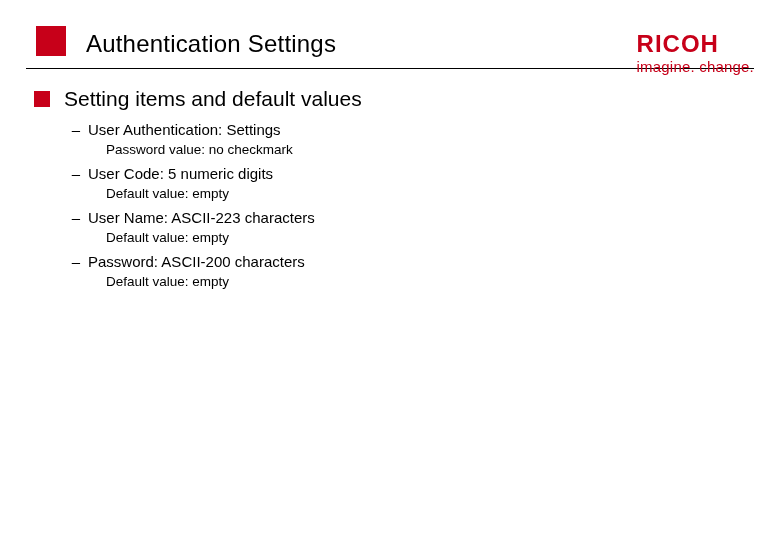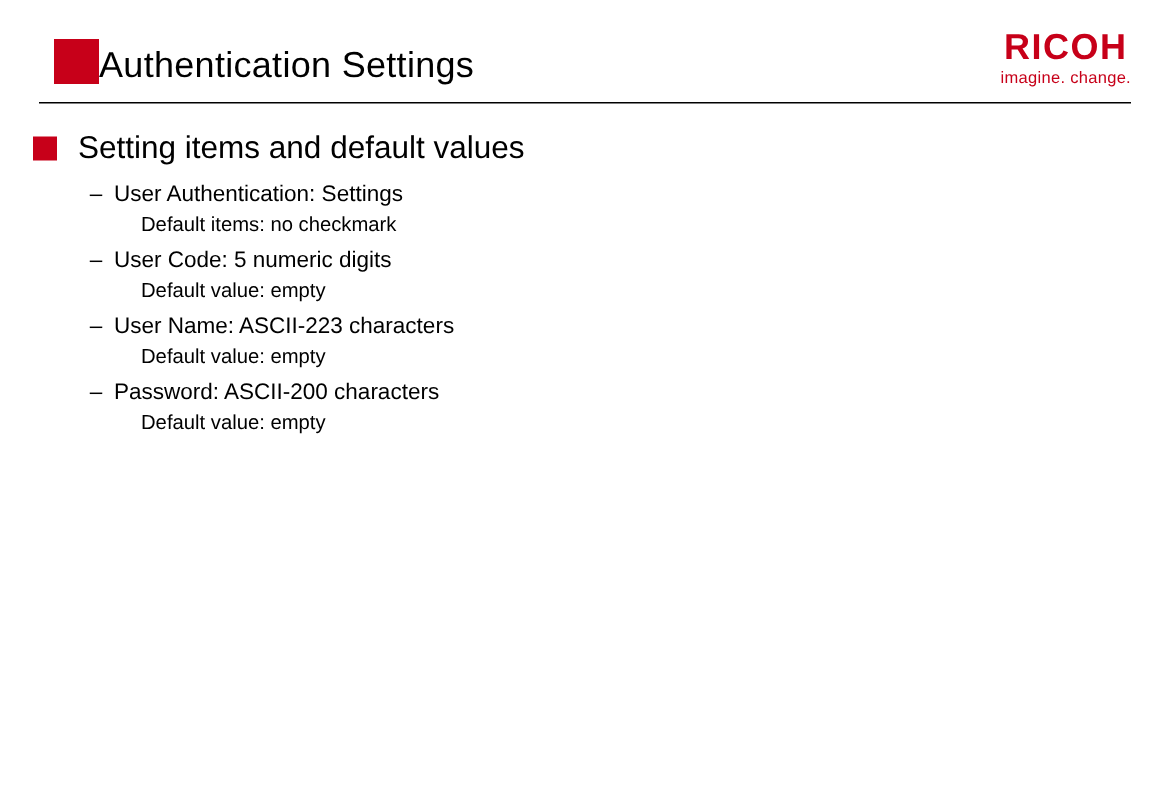--- a/index.html
+++ b/index.html
@@ -14,59 +14,60 @@
   }
   .header {
     display: flex;
     align-items: flex-start;
     padding: 26px 26px 0 36px;
     position: relative;
   }
   .title-block {
     display: flex;
     align-items: flex-end;
+    gap: 20px;
   }
   .title-square {
     width: 30px;
     height: 30px;
     background: #c70019;
     margin-bottom: 2px;
   }
   .title-text {
     font-size: 24px;
     font-weight: 400;
     color: #000;
     letter-spacing: 0.2px;
   }
   .logo-block {
     position: absolute;
     right: 26px;
-    top: 20px;
-    text-align: center;
+    top: 32px;
+    text-align: left;
   }
   .logo-word {
     font-size: 24px;
     font-weight: 800;
     letter-spacing: 1px;
     color: #c70019;
     line-height: 1;
   }
   .logo-tag {
-    font-size: 11px;
+    font-size: 15px;
     color: #c70019;
     letter-spacing: 0.2px;
     margin-top: 2px;
   }
   .divider {
     margin: 10px 26px 0 26px;
     border: none;
     border-top: 1.5px solid #000;
   }
   .content {
-    padding: 18px 26px 0 22px;
+    padding: 18px 26px 0 34px;
   }
   .section-row {
     display: flex;
     align-items: center;
     gap: 14px;
   }
   .bullet-square {
     width: 16px;
     height: 16px;
     background: #c70019;
@@ -124,21 +125,21 @@
     <div class="section-title">Setting items and default values</div>
   </div>
 
   <div class="items">
 
     <div class="item">
       <div class="item-head">
         <span class="dash">–</span>
         <span>User Authentication: Settings</span>
       </div>
-      <div class="item-default">Default items: no checkmark</div>
+      <div class="item-default">Password value: no checkmark</div>
     </div>
 
     <div class="item">
       <div class="item-head">
         <span class="dash">–</span>
         <span>User Code: 5 numeric digits</span>
       </div>
       <div class="item-default">Default value: empty</div>
     </div>
 

